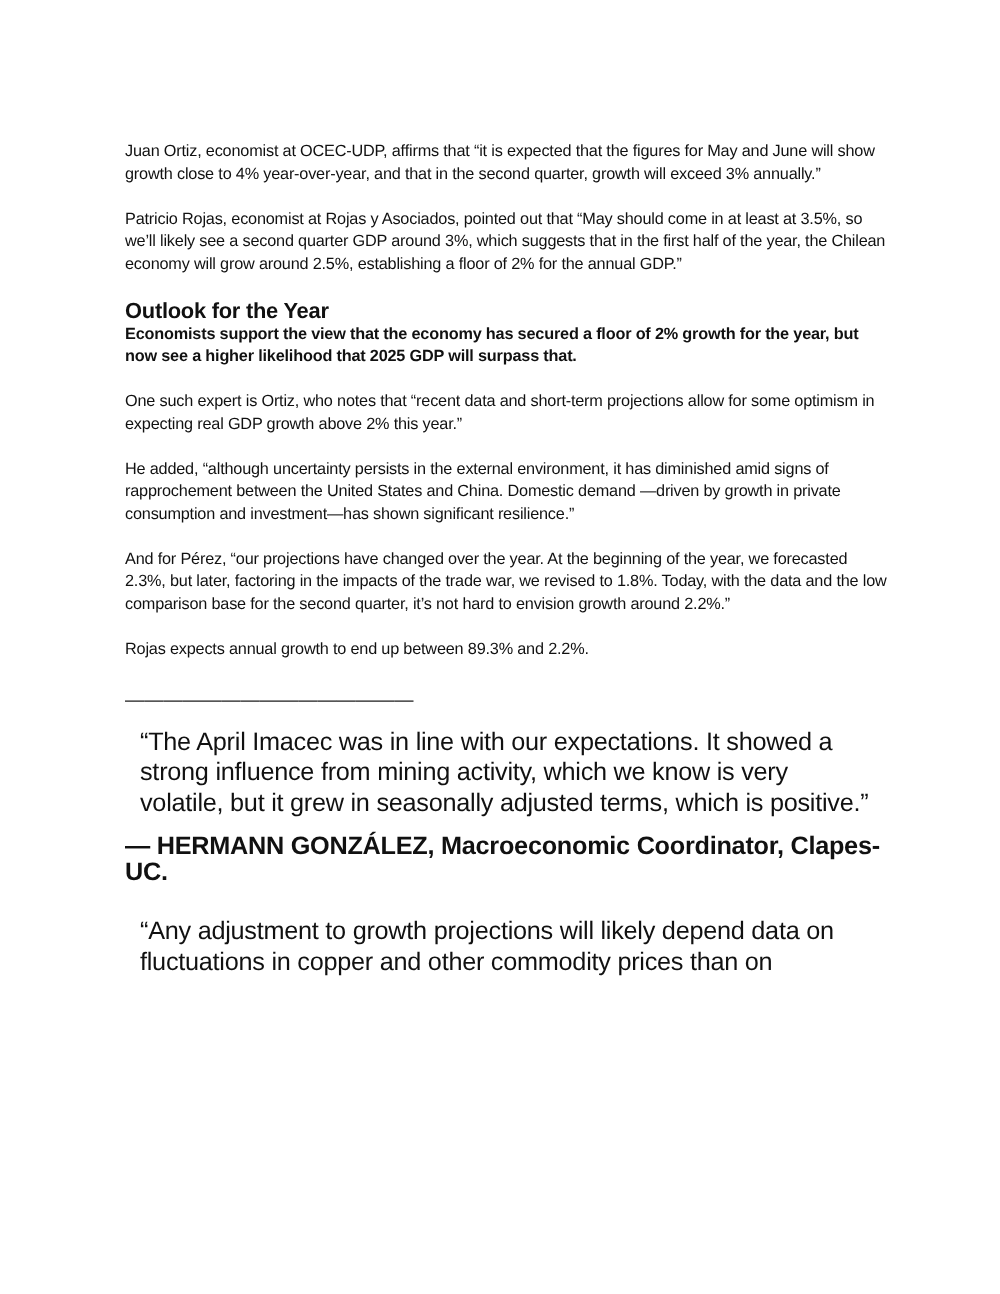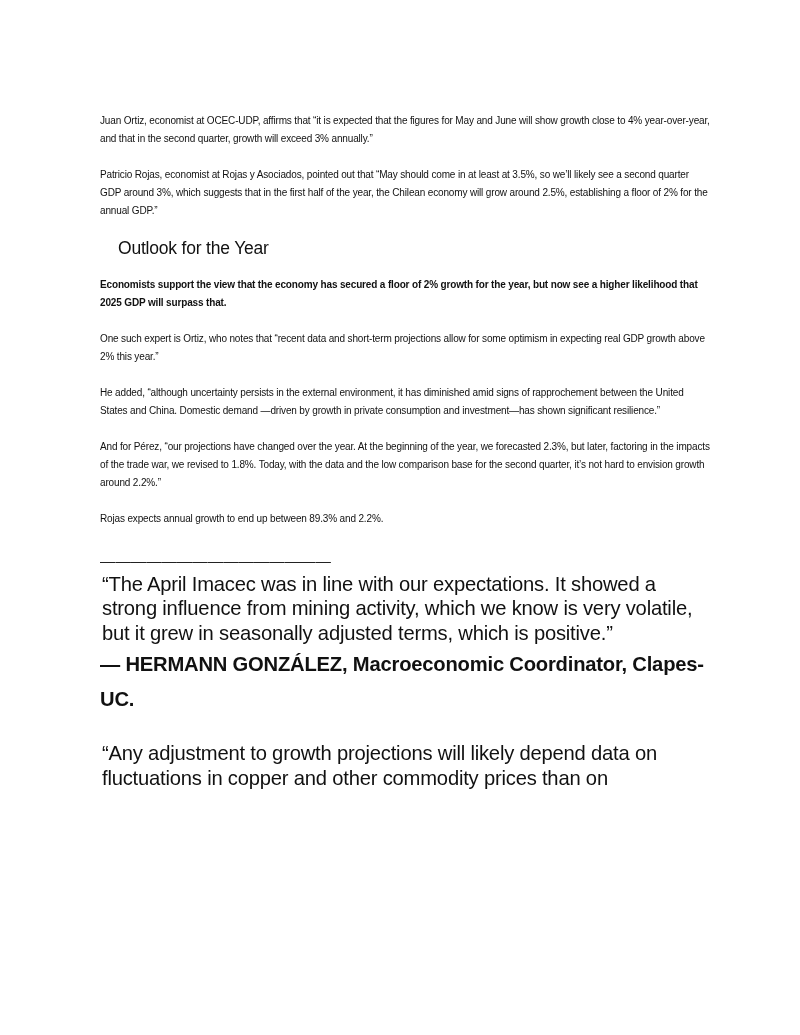--- a/index.html
+++ b/index.html
@@ -2,34 +2,34 @@
 <html><head>
 <meta charset="utf-8">
 <style>
   html, body { margin: 0; padding: 0; background: #ffffff; }
   body { width: 800px; height: 1035px; position: relative; overflow: hidden; }
   .page {
     position: absolute; left: 100px; top: 112px; width: 612px;
     font-family: "Liberation Sans", sans-serif; color: #111111;
   }
   .p {
-    font-size: 10px; line-height: 18px; margin: 0 0 18px 0; letter-spacing: -0.15px;
+    font-size: 13px; line-height: 18px; margin: 0 0 18px 0; letter-spacing: -0.15px;
   }
   .h {
-    font-size: 17.5px; font-weight: normal; line-height: 20px; margin: 18px; letter-spacing: -0.2px;
+    font-size: 17.5px; font-weight: bold; line-height: 20px; margin: 0; letter-spacing: -0.2px;
   }
   .p.after-h { margin-top: 0; font-weight: bold; }
   .divider {
     font-size: 15.4px; line-height: 18px; margin: 24px 0 2px 0; letter-spacing: 0px; color: #222;
   }
   .q {
-    font-size: 20.2px; line-height: 24.4px; margin: 2px; letter-spacing: -0.2px;
+    font-size: 20.2px; line-height: 24.4px; margin: 12px; letter-spacing: -0.2px;
   }
   .attr {
-    font-size: 20.2px; line-height: 35px; margin: 0 0 24px 0; font-weight: bold; letter-spacing: -0.2px;
+    font-size: 20.2px; line-height: 21px; margin: 0 0 24px 0; font-weight: bold; letter-spacing: -0.2px;
   }
 </style>
 </head>
 <body>
 
 <div class="page">
   <p class="p">Juan Ortiz, economist at OCEC-UDP, affirms that “it is expected that the figures for May and June will show growth close to 4% year-over-year, and that in the second quarter, growth will exceed 3% annually.”</p>
   <p class="p">Patricio Rojas, economist at Rojas y Asociados, pointed out that “May should come in at least at 3.5%, so we’ll likely see a second quarter GDP around 3%, which suggests that in the first half of the year, the Chilean economy will grow around 2.5%, establishing a floor of 2% for the annual GDP.”</p>
 
   <h2 class="h">Outlook for the Year</h2>

